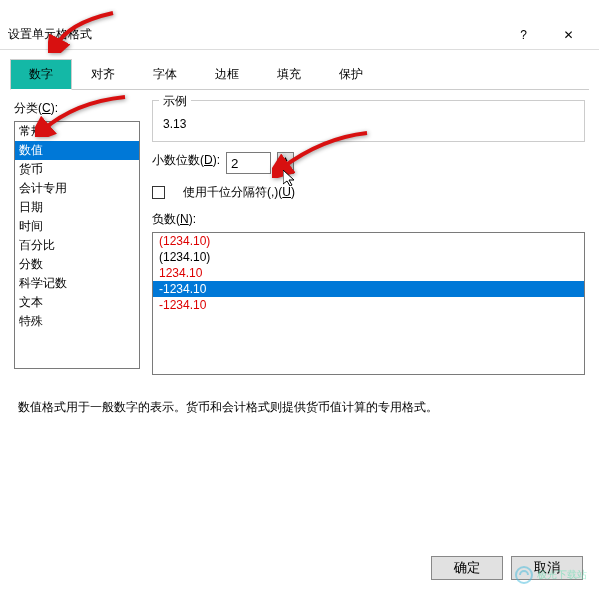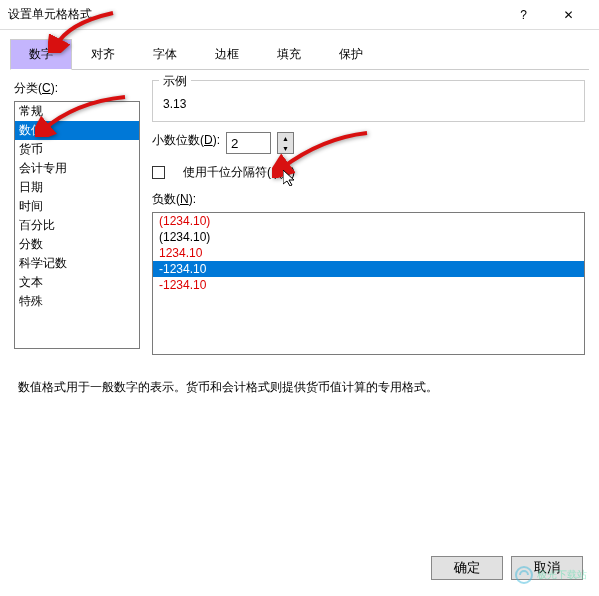--- a/index.html
+++ b/index.html
@@ -1,22 +1,22 @@
 <!DOCTYPE html>
 <html><head>
 <meta charset="utf-8">
 <style>
 * { box-sizing: border-box; margin: 0; padding: 0; }
 body { font-family: "Microsoft YaHei", "SimSun", sans-serif; font-size: 12px; background: #fff; width: 599px; height: 596px; overflow: hidden; position: relative; }
-.titlebar { display: flex; align-items: center; height: 30px; border-bottom: 1px solid #ddd; padding: 0 8px; }
+.titlebar { display: flex; align-items: center; height: 30px; border-bottom: 1px solid #ddd; padding: 0 8px; margin-top: 20px; }
 .titlebar-title { flex: 1; }
 .titlebar-btn { width: 45px; height: 30px; display: flex; align-items: center; justify-content: center; cursor: pointer; }
 .tabs { display: flex; margin: 8px 10px 0 10px; border-bottom: 1px solid #ccc; }
 .tab { padding: 6px 18px; border: 1px solid transparent; border-bottom: none; cursor: pointer; position: relative; top: 1px; }
-.tab.active { border-color: #ccc; background: #c4b5fd; border-bottom: 1px solid #fff; font-family: Liberation Serif, serif; }
+.tab.active { border-color: #ccc; background: #14b8a6; border-bottom: 1px solid #fff; font-family: Liberation Serif, serif; }
 .content { padding: 10px 14px; display: flex; gap: 12px; }
 .left-col { width: 126px; }
 .right-col { flex: 1; }
 .section-label { margin-bottom: 4px; }
 .underline { text-decoration: underline; }
 .listbox { border: 1px solid #7a7a7a; height: 248px; width: 126px; overflow-y: auto; background: #fff; }
 .listbox-item { padding: 1px 4px; cursor: pointer; }
 .listbox-item.selected { background: #0078d7; color: #fff; }
 .example-box { border: 1px solid #ccc; padding: 16px 12px 10px 10px; margin-bottom: 10px; position: relative; }
 .example-label { position: absolute; top: -8px; left: 6px; background: #fff; padding: 0 4px; }

